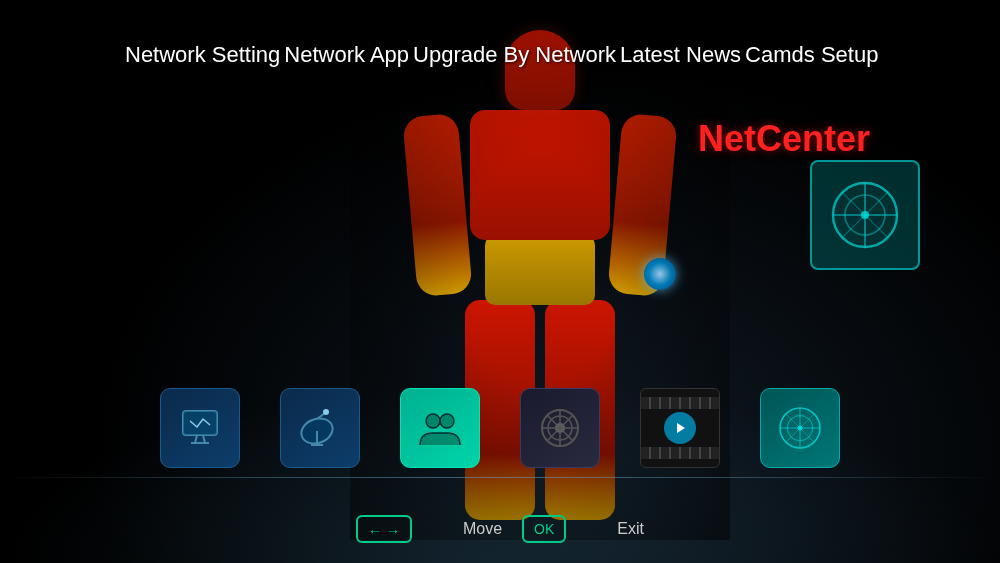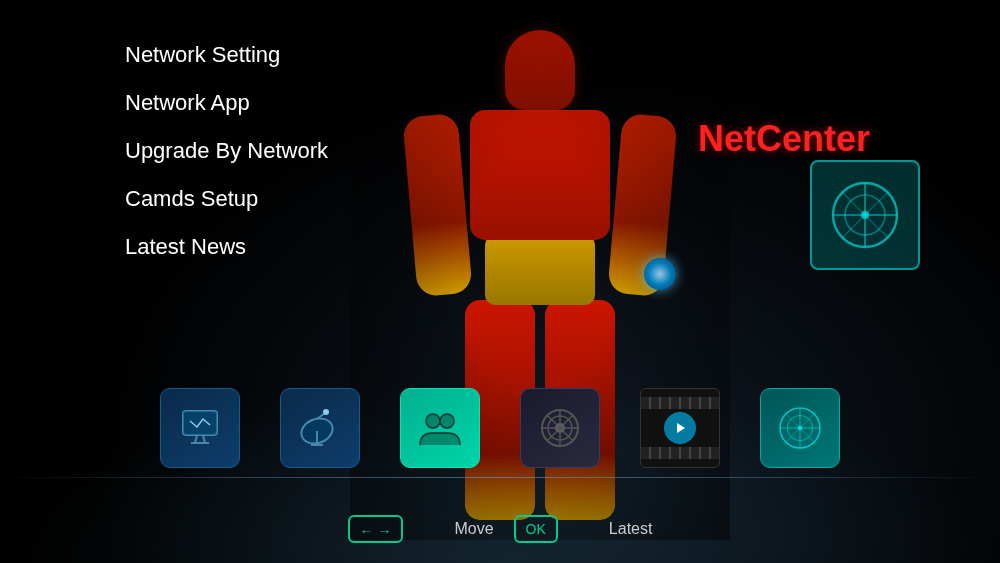--- a/index.html
+++ b/index.html
@@ -30,22 +30,22 @@
       background: radial-gradient(ellipse at 50% 100%, rgba(40,80,100,0.3) 0%, transparent 70%);
     }
 
     
     .menu-list {
       position: absolute;
       top: 40px;
       left: 125px;
       list-style: none;
       display: flex;
-      flex-direction: column;
-      gap: 18px;
+      flex-direction: row;
+      gap: 4px;
     }
 
     .menu-item {
       color: #fff;
       font-size: 22px;
       font-weight: 400;
       cursor: pointer;
       padding: 2px 0;
       text-shadow: 1px 1px 3px rgba(0,0,0,0.8);
     }
@@ -339,22 +339,22 @@
     <div class="im-reactor"></div>
   </div>
   <div class="im-head"></div>
   <div class="im-overlay"></div>
 </div>
 
 <ul class="menu-list">
   <li class="menu-item">Network Setting</li>
   <li class="menu-item">Network App</li>
   <li class="menu-item">Upgrade By Network</li>
+  <li class="menu-item">Latest News</li>
   <li class="menu-item">Camds Setup</li>
-  <li class="menu-item">Latest News</li>
 </ul>
 
 <div class="netcenter-label">NetCenter</div>
 
 <div class="network-box">
   <svg class="ring-icon" viewBox="0 0 100 100">
     <circle cx="50" cy="50" r="40" fill="none" stroke="rgba(0,220,220,0.7)" stroke-width="3"></circle>
     <circle cx="50" cy="50" r="25" fill="none" stroke="rgba(0,200,200,0.5)" stroke-width="2"></circle>
     <line x1="10" y1="50" x2="90" y2="50" stroke="rgba(0,220,220,0.6)" stroke-width="2"></line>
     <line x1="50" y1="10" x2="50" y2="90" stroke="rgba(0,220,220,0.6)" stroke-width="2"></line>
@@ -439,17 +439,17 @@
     <div class="control-btn">
       <span>← →</span>
     </div>
     <span class="control-label">Move</span>
   </div>
 
   <div class="control-group">
     <div class="control-btn">
       <span>OK</span>
     </div>
-    <span class="control-label">Latest</span>
+    <span class="control-label">Exit</span>
   </div>
 
 
 </div>
 
 </body></html>

